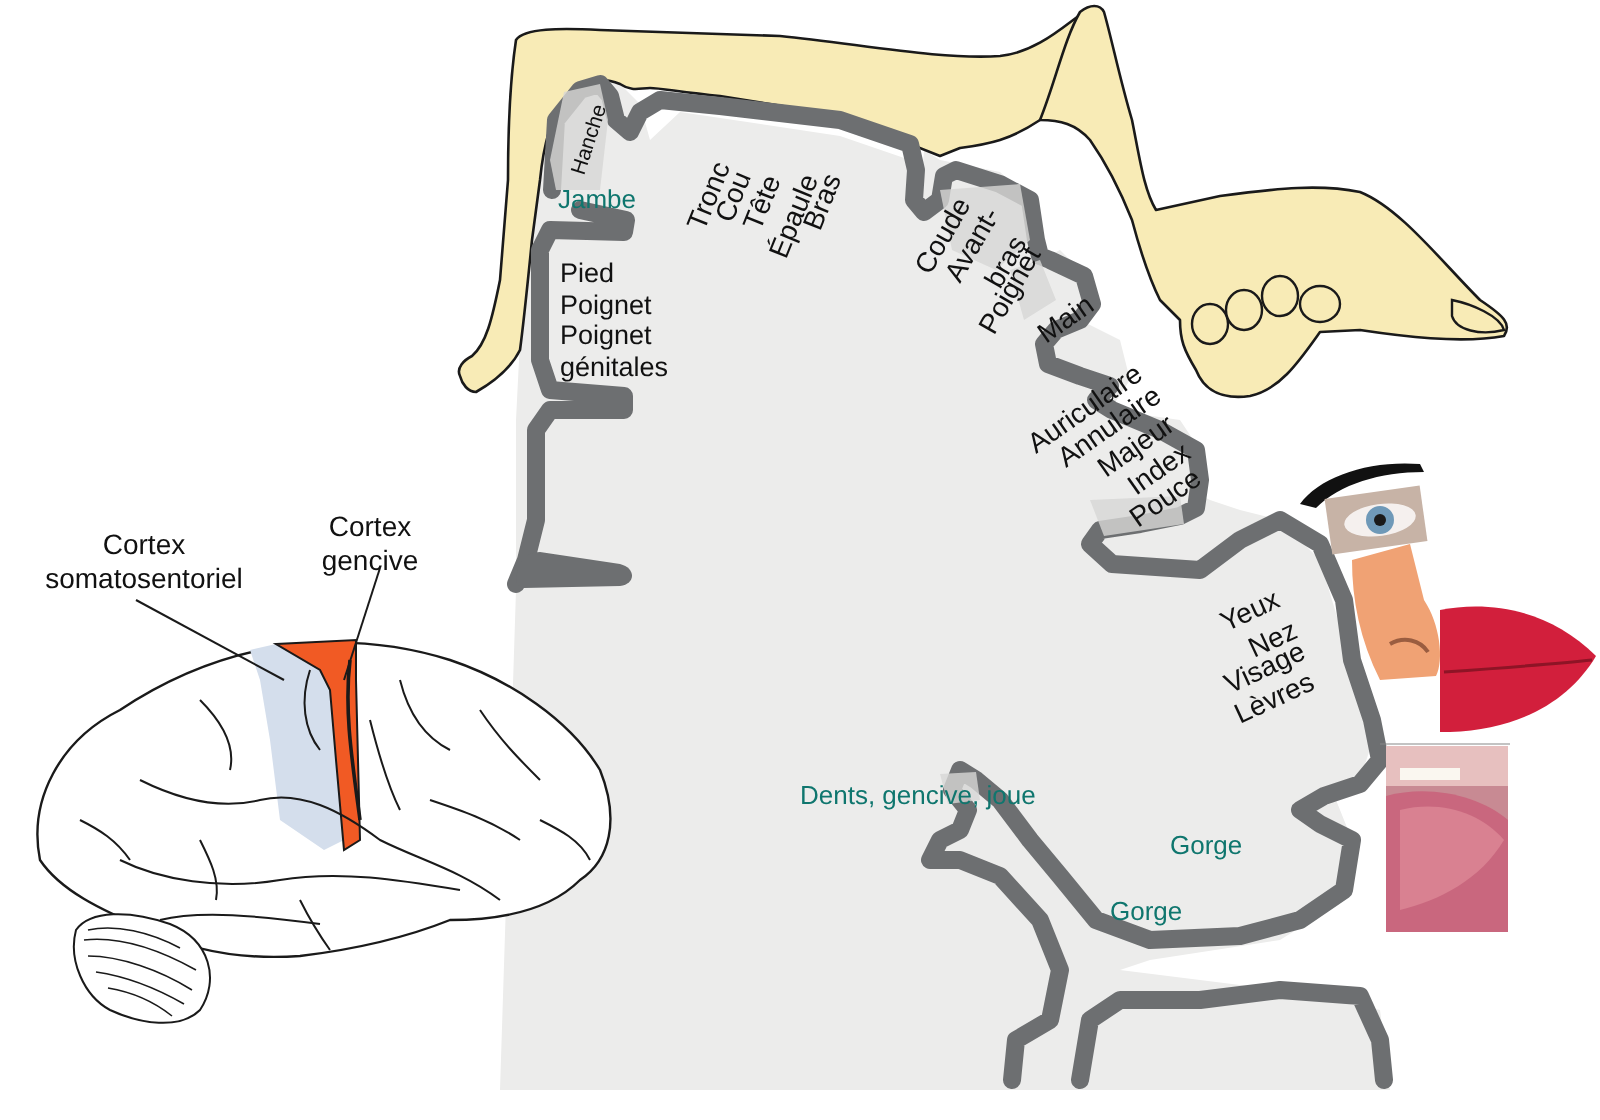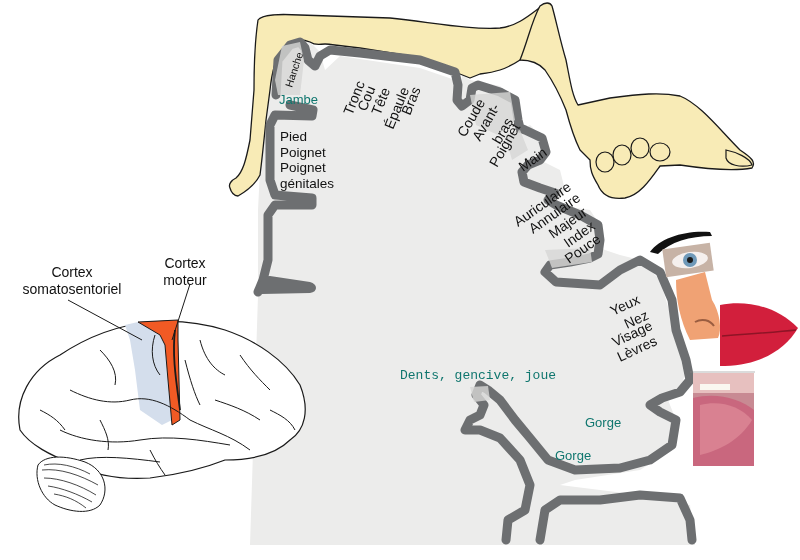--- a/index.html
+++ b/index.html
@@ -143,25 +143,25 @@
 
 <div class="html-lbl" style="left:279px;top:92px;">Jambe</div>
 
 <div class="stack" style="left:280px;top:129px;">
   <span>Pied</span>
   <span>Poignet</span>
   <span>Poignet</span>
   <span>génitales</span>
 </div>
 
-<div class="html-lbl" style="left:400px;top:368px;font-family:Liberation Mono, monospace;">Dents, gencive, joue</div>
+<div class="html-lbl" style="left:400px;top:390px;">Dents, gencive, joue</div>
 <div class="html-lbl" style="left:585px;top:415px;">Gorge</div>
 <div class="html-lbl" style="left:555px;top:448px;text-align:center;">Gorge</div>
 
 <div class="stack" style="left:12px;top:264px;text-align:center;width:120px;font-size:14px;line-height:17px;">
   <span>Cortex</span>
   <span>somatosentoriel</span>
 </div>
 <div class="stack" style="left:152px;top:255px;text-align:center;width:66px;font-size:14px;line-height:17px;">
   <span>Cortex</span>
-  <span>moteur</span>
+  <span>gencive</span>
 </div>
 </div>
 
 </body></html>

